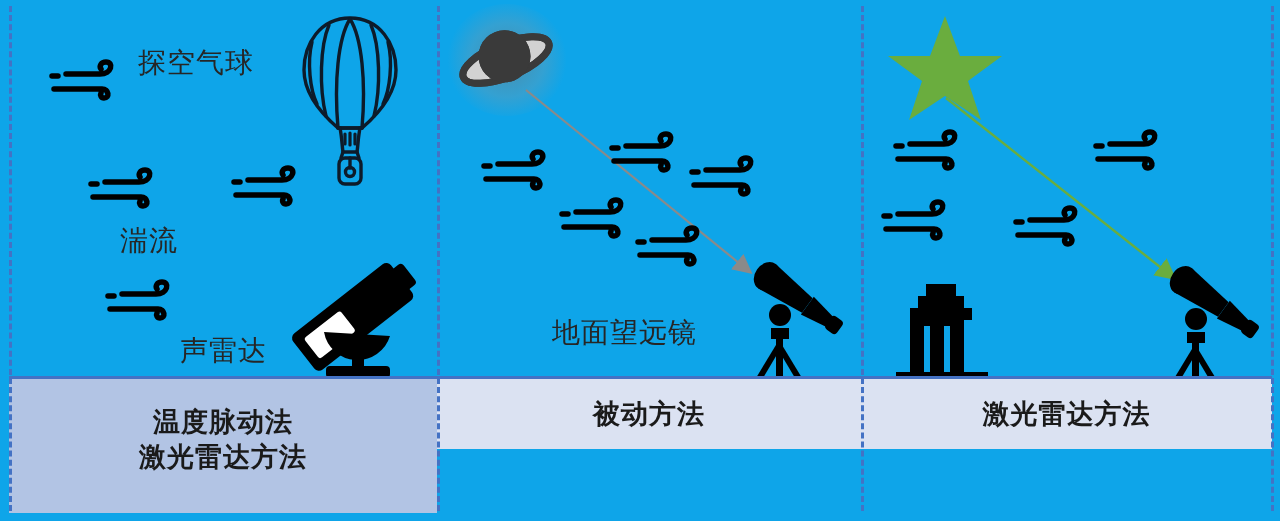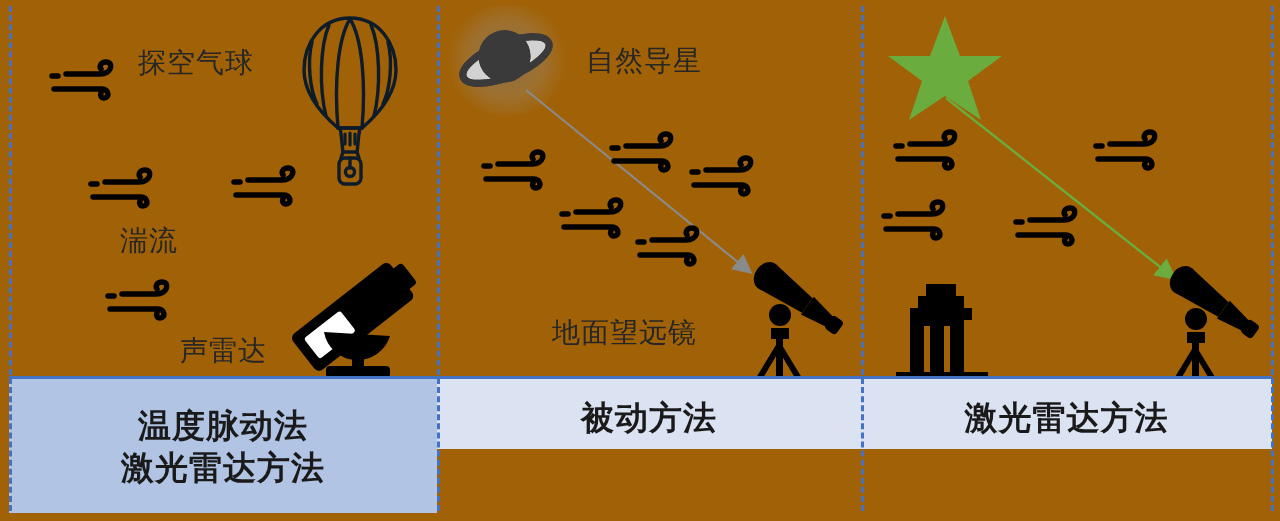--- a/index.html
+++ b/index.html
@@ -7,21 +7,21 @@
     padding: 0;
     background: #ffffff;
   }
   body {
     font-family: "Liberation Serif", "DejaVu Serif", serif;
   }
   #figure {
     position: relative;
     width: 1280px;
     height: 521px;
-    background: #a16207;
+    background: #0ea5e9;
     overflow: hidden;
   }
 
   
   .dash-v {
     position: absolute;
     width: 0;
     border-left: 3px dashed #4472c4;
     top: 6px;
   }
@@ -69,21 +69,21 @@
     top: 376px;
     width: 1263px;
     height: 3px;
     background: #4472c4;
   }
 
   .bar-text {
     position: absolute;
     width: 100%;
     text-align: center;
-    font-size: 33px;
+    font-size: 27px;
     font-weight: bold;
     color: #1a1a1a;
     letter-spacing: 1px;
     line-height: 1.28;
   }
   .bar-left .bar-text  { top: 26px; }
   .bar-mid .bar-text   { top: 18px; }
   .bar-right .bar-text { top: 18px; }
   .bar-bottom .bar-text{ top: 14px; }
 
@@ -217,21 +217,20 @@
       <svg width="104" height="96" viewBox="0 0 104 96">
         <g transform="rotate(-22 52 48)">
           <ellipse cx="52" cy="48" rx="46" ry="17" fill="#d2d2d2" stroke="#3a3a3a" stroke-width="7"></ellipse>
           <circle cx="52" cy="44" r="26" fill="#3a3a3a"></circle>
           <path d="M6 48 a46 17 0 0 0 92 0 a46 17 0 0 0 -92 0" fill="none" stroke="#3a3a3a" stroke-width="7"></path>
           <path d="M26 44 a26 26 0 0 0 52 0 a26 26 0 0 0 -52 0" fill="#3a3a3a"></path>
         </g>
       </svg>
     </div>
 
-    <div class="cap" style="left:148px; top:36px;">自然导星</div>
 
     <div class="item" style="left:0px; top:0px;">
       <svg width="423" height="370" viewBox="0 0 423 370">
         <defs>
           <marker id="arrGray" markerWidth="9" markerHeight="9" refX="7.5" refY="4.5" orient="auto">
             <path d="M0,0 L9,4.5 L0,9 z" fill="#8a8a8a"></path>
           </marker>
         </defs>
         <line x1="88" y1="84" x2="312" y2="266" stroke="#8a8a8a" stroke-width="2.2" marker-end="url(#arrGray)"></line>
       </svg>

